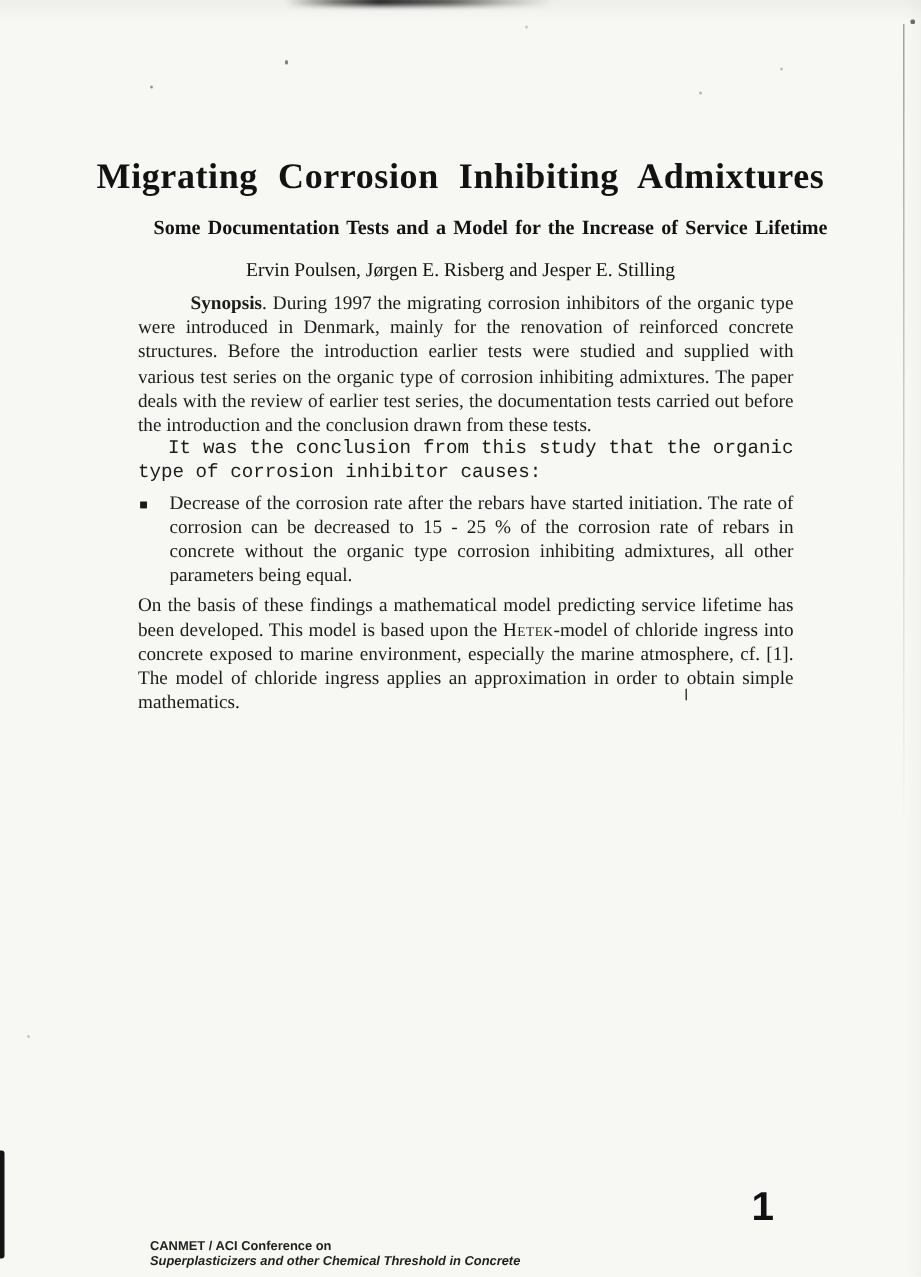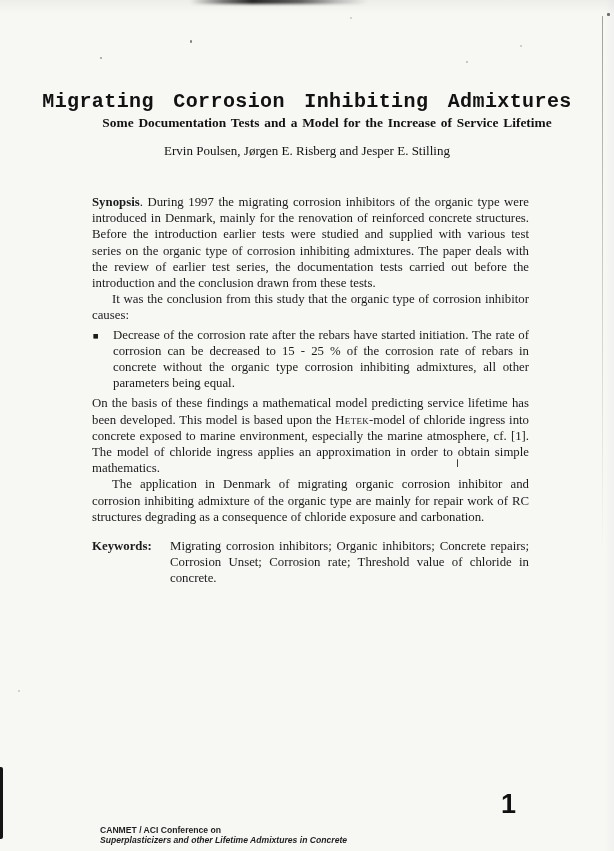--- a/index.html
+++ b/index.html
@@ -42,39 +42,39 @@
   .s4 { left: 466px; top: 61px; width: 2px; height: 2px; opacity:.7; }
   .s5 { left: 520px; top: 45px; width: 2px; height: 2px; opacity:.6; }
   .s6 { left: 607px; top: 13px; width: 3px; height: 3px; background:#6d6d6d; }
   .s7 { left: 457px; top: 459px; width: 1px; height: 8px; background:#3c3c3c; }
   .s8 { left: 18px; top: 690px; width: 2px; height: 2px; opacity:.5; }
   .s9 { left: 350px; top: 17px; width: 2px; height: 2px; opacity:.5; }
 
   
   .title-block { position: absolute; top: 91px; left: 0; width: 614px; text-align: center; color: #121212; }
   .paper-title {
-    margin: 0; font-size: 20px; line-height: 22px; font-weight: bold;
-    word-spacing: 7px; letter-spacing: 0.4px; font-family: Liberation Mono, monospace;
+    margin: 16px; font-size: 24px; line-height: 22px; font-weight: bold;
+    word-spacing: 7px; letter-spacing: 0.4px;
   }
   .paper-subtitle {
     margin: 3px 0 0 0; font-size: 13.4px; line-height: 14px; font-weight: bold;
     word-spacing: 1.5px;
     padding-left: 40px;
   }
   .paper-authors { margin: 14px 0 0 0; font-size: 13px; line-height: 14px; font-weight: normal; }
 
   
   .body-text {
     position: absolute; top: 194px; left: 92px; width: 437px;
     font-size: 12.8px; line-height: 16.2px;
     text-align: justify;
   }
   .body-text p { margin: 0; }
-  p.indent { text-indent: 20px; }
-  .bold { font-weight: bold; }
+  p.indent { text-indent: 20px; font-family: Liberation Mono, monospace; }
+  .bold { font-weight: bold; margin-left: 35px; }
   .smallcaps { font-variant: small-caps; letter-spacing: 0.3px; }
   ul.bullets { list-style: none; margin: 3px 0 4px 0; padding: 0; }
   ul.bullets li { position: relative; padding-left: 21px; margin-top: 3px; }
   .bullet-marker { position: absolute; left: 1px; top: 1px; font-size: 9px; line-height: 16.2px; }
   .keywords-row { display: flex; margin-top: 13px; }
   .keywords-label { flex: 0 0 78px; font-weight: bold; }
   .keywords-body { flex: 1; text-align: justify; }
 
   
   .footer-left {
@@ -118,24 +118,19 @@
   <ul class="bullets">
     <li>
       <span class="bullet-marker">■</span>
     </li>
     <li>
       <span class="bullet-marker">■</span>
       <span>Decrease of the corrosion rate after the rebars have started initiation. The rate of corrosion can be decreased to 15 - 25 % of the corrosion rate of rebars in concrete without the organic type corrosion inhibiting admixtures, all other parameters being equal.</span>
     </li>
   </ul>
   <p><span>On the basis of these findings a mathematical model predicting service lifetime has been developed. This model is based upon the </span><span class="smallcaps">Hetek</span><span>-model of chloride ingress into concrete exposed to marine environment, especially the marine atmosphere, cf. [1]. The model of chloride ingress applies an approximation in order to obtain simple mathematics.</span></p>
-  <p class="indent">The application in Denmark of migrating organic corrosion inhibitor and corrosion inhibiting admixture of the organic type are mainly for repair work of RC structures degrading as a consequence of chloride exposure and carbonation.</p>
-  <div class="keywords-row">
-    <div class="keywords-label">Keywords:</div>
-    <div class="keywords-body">Migrating corrosion inhibitors; Organic inhibitors; Concrete repairs; Corrosion Unset; Corrosion rate; Threshold value of chloride in concrete.</div>
-  </div>
 </div>
 
 <div class="footer-left">
   <div>CANMET / ACI Conference on</div>
-  <div class="it">Superplasticizers and other Lifetime Admixtures in Concrete</div>
+  <div class="it">Superplasticizers and other Chemical Threshold in Concrete</div>
 </div>
 <div class="page-number">1</div>
 
 </body></html>

